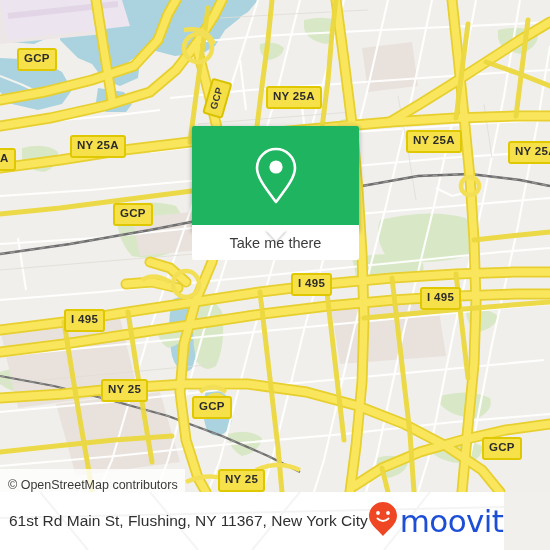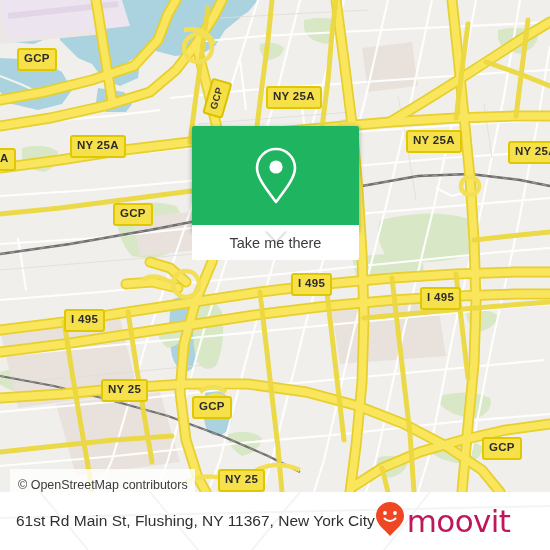--- a/index.html
+++ b/index.html
@@ -102,45 +102,46 @@
     width: 0; height: 0;
     border-left: 11px solid transparent;
     border-right: 11px solid transparent;
     border-top: 12px solid #ffffff;
     filter: drop-shadow(0 2px 1px rgba(0,0,0,0.18));
   }
 
   
   #attribution {
     position: absolute;
-    left: 10px;
+    left: 0;
     top: 469px;
     height: 23px;
     background: rgba(255,255,255,0.80);
     color: #3a3a3a;
     font-size: 12.5px;
     font-family: "Liberation Sans", sans-serif;
     display: flex;
     align-items: center;
     padding: 9px 7px 0 8px;
     box-sizing: border-box;
     z-index: 30;
   }
 
   
   #bottom-bar {
     position: absolute;
     left: 0;
     top: 492px;
-    width: 550px;
+    width: 504px;
     height: 58px;
     background: #ffffff;
     display: flex;
     align-items: center;
-    padding: 0 12px 0 16px;
+    justify-content: space-between;
+    padding: 0 12px 0 9px;
     box-sizing: border-box;
     z-index: 50;
     overflow: hidden;
   }
   #bottom-bar-watermark {
     position: absolute;
     left: 0; top: 0;
     width: 550px; height: 58px;
     opacity: 0.10;
     pointer-events: none;
@@ -154,21 +155,21 @@
     z-index: 2;
   }
   #moovit-logo {
     position: relative;
     display: flex;
     align-items: center;
     gap: 2px;
     z-index: 2;
   }
   #moovit-wordmark {
-    color: #be185d;
+    color: #1d4ed8;
     font-size: 31px;
     font-family: "DejaVu Sans", sans-serif;
     letter-spacing: -0.6px;
     line-height: 1;
     font-weight: normal;
   }
 </style>
 </head>
 <body>
 

